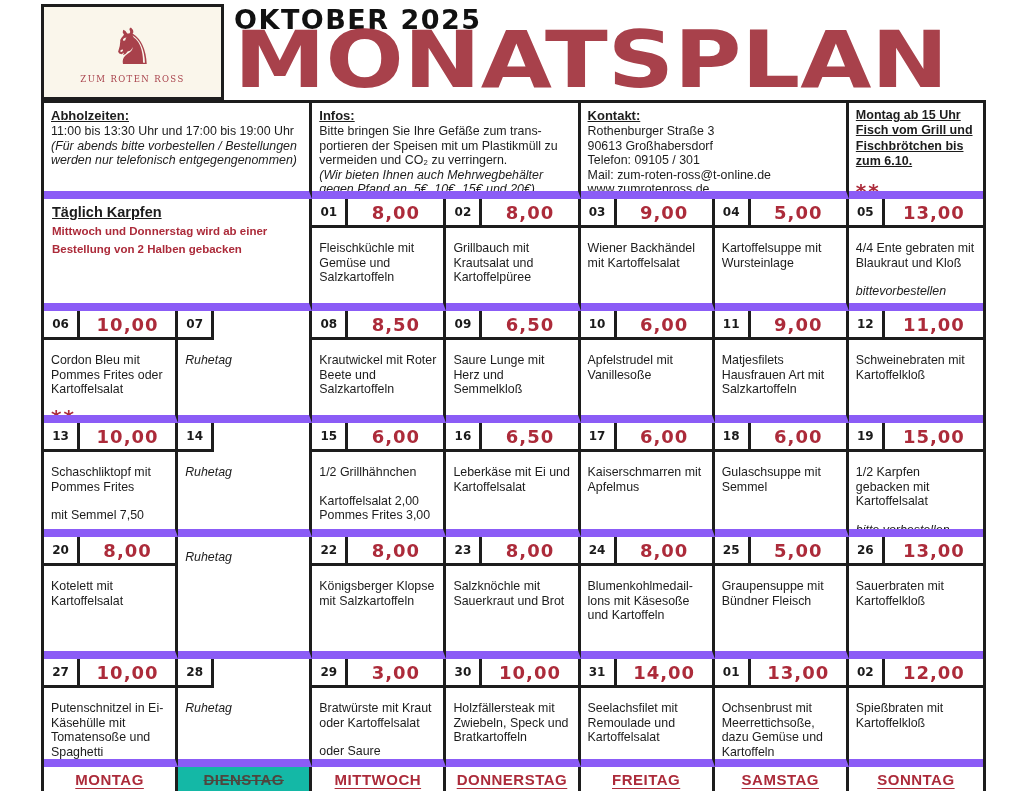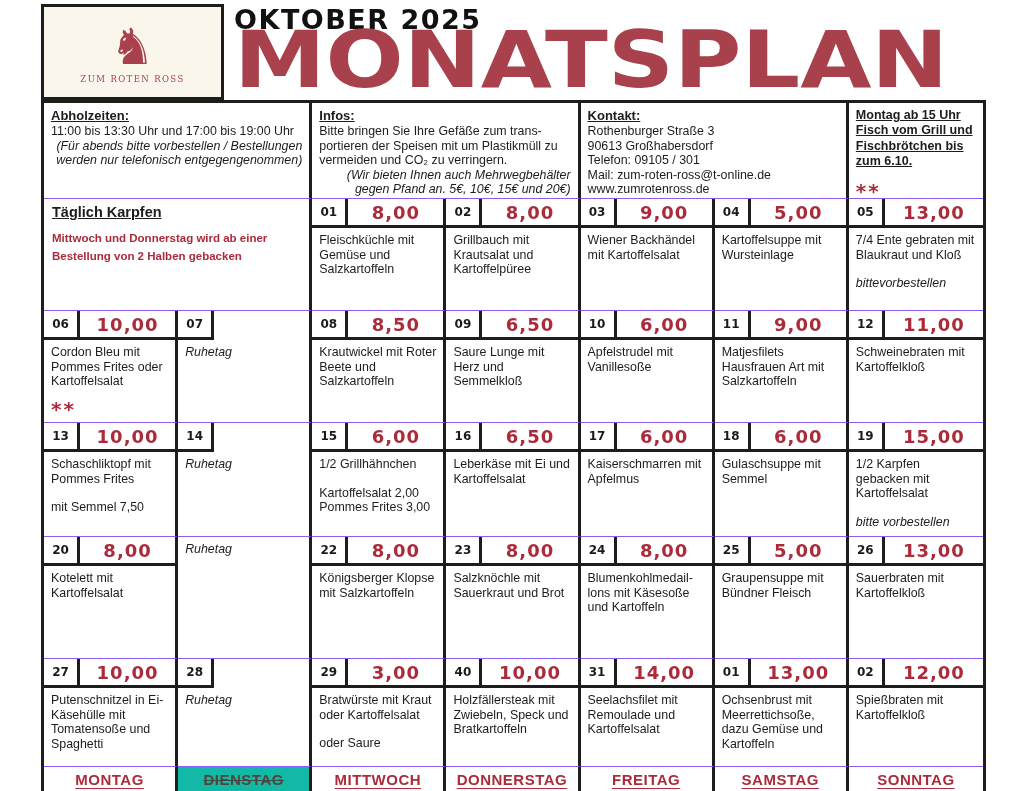--- a/index.html
+++ b/index.html
@@ -16,51 +16,51 @@
   .header-right{flex:1;padding-left:10px;overflow:hidden;}
   .month{font-family:"DejaVu Sans",sans-serif;font-weight:bold;font-size:27px;
     letter-spacing:1.5px;text-align:left;color:#111;margin-top:2px;line-height:1;}
   .plan-title{font-family:"DejaVu Sans",sans-serif;font-weight:bold;font-size:78px;
     color:#A8414B;white-space:nowrap;line-height:.92;margin-top:-8px;
     transform:scaleX(1.18);transform-origin:left center;}
 
   
   .grid{border:3px solid #1d1d1d;border-top:3px solid #1d1d1d;}
   .row{display:grid;grid-template-columns:repeat(7,1fr);}
-  .cell{border-right:3px solid #1d1d1d;border-bottom:1px solid #8b5cf6;
+  .cell{border-right:3px solid #1d1d1d;border-bottom:8px solid #8b5cf6;
     overflow:hidden;background:#fff;position:relative;}
   .row .cell:last-child{border-right:none;}
   .span2{grid-column:span 2;}
 
   .info-row{height:96px;}
   .info-cell{padding:5px 7px;font-size:12.4px;line-height:1.17;}
   .info-heading{font-weight:bold;text-decoration:underline;font-size:13px;margin-bottom:1px;}
-  .info-note{font-style:italic;text-align:right;}
+  .info-note{font-style:italic;}
   .special-cell{padding:5px 7px;font-size:12.5px;}
   .special-heading{font-weight:bold;text-decoration:underline;line-height:1.22;}
   .stars{color:#AC2B3A;font-weight:bold;font-size:20px;letter-spacing:2px;margin-top:12px;
     font-family:"DejaVu Sans",sans-serif;line-height:1;}
 
   .week-row{height:112px;}
   .week-row.w2{height:114px;}
   .week-row.w3{height:122px;}
   .week-row.w4{height:108px;}
 
   .note-cell{padding:5px 8px;}
-  .note-heading{font-weight:bold;text-decoration:underline;font-size:14.5px;margin-bottom:10px;}
+  .note-heading{font-weight:bold;text-decoration:underline;font-size:14.5px;margin-bottom:3px;}
   .note-text{color:#AC2B3A;font-weight:bold;font-size:11.5px;line-height:1.55;width:230px;}
 
   .cell-head{display:flex;height:29px;}
   .daynum{width:33px;min-width:33px;border-right:3px solid #1d1d1d;border-bottom:3px solid #1d1d1d;
     display:grid;place-items:center;font-family:"DejaVu Sans",sans-serif;font-weight:bold;
     font-size:12px;color:#1a1a1a;}
   .price{flex:1;border-bottom:3px solid #1d1d1d;display:grid;place-items:center;
     font-family:"DejaVu Sans",sans-serif;font-weight:bold;font-size:18px;
     letter-spacing:1px;color:#AC2B3A;}
-  .desc{padding:5px 7px;font-size:12.4px;line-height:1.17;}
+  .desc{padding:13px 7px;font-size:12.4px;line-height:1.17;}
   .par{white-space:pre-line;}
   .par + .par{margin-top:14px;}
   .it{font-style:italic;}
   .desc .stars{margin-top:10px;}
 
   .footer-row{height:24px;}
   .footer-row .cell{border-bottom:none;display:flex;align-items:center;justify-content:center;}
   .day-label{font-weight:bold;font-size:15px;letter-spacing:.5px;color:#AC2B3A;
     text-decoration:underline;text-underline-offset:3px;}
   .cell.dark{background:#14b8a6;}
@@ -150,21 +150,21 @@
             <div class="desc">
               <div class="par">Kartoffelsuppe mit Wursteinlage</div>
             </div>
           </div>
           <div class="cell day-cell">
             <div class="cell-head">
               <div class="daynum">05</div>
               <div class="price">13,00</div>
             </div>
             <div class="desc">
-              <div class="par">7/4 Ente gebraten mit Blaukraut und Kloß</div>
+              <div class="par">4/4 Ente gebraten mit Blaukraut und Kloß</div>
               <div class="par it">bittevorbestellen</div>
             </div>
           </div>
         </div>
         <div class="row week-row w1">
           <div class="cell day-cell">
             <div class="cell-head">
               <div class="daynum">06</div>
               <div class="price">10,00</div>
             </div>
@@ -379,21 +379,21 @@
               <div class="daynum">29</div>
               <div class="price">3,00</div>
             </div>
             <div class="desc">
               <div class="par">Bratwürste mit Kraut oder Kartoffelsalat</div>
               <div class="par">oder Saure</div>
             </div>
           </div>
           <div class="cell day-cell">
             <div class="cell-head">
-              <div class="daynum">40</div>
+              <div class="daynum">30</div>
               <div class="price">10,00</div>
             </div>
             <div class="desc">
               <div class="par">Holzfällersteak mit Zwiebeln, Speck und Bratkartoffeln</div>
             </div>
           </div>
           <div class="cell day-cell">
             <div class="cell-head">
               <div class="daynum">31</div>
               <div class="price">14,00</div>

